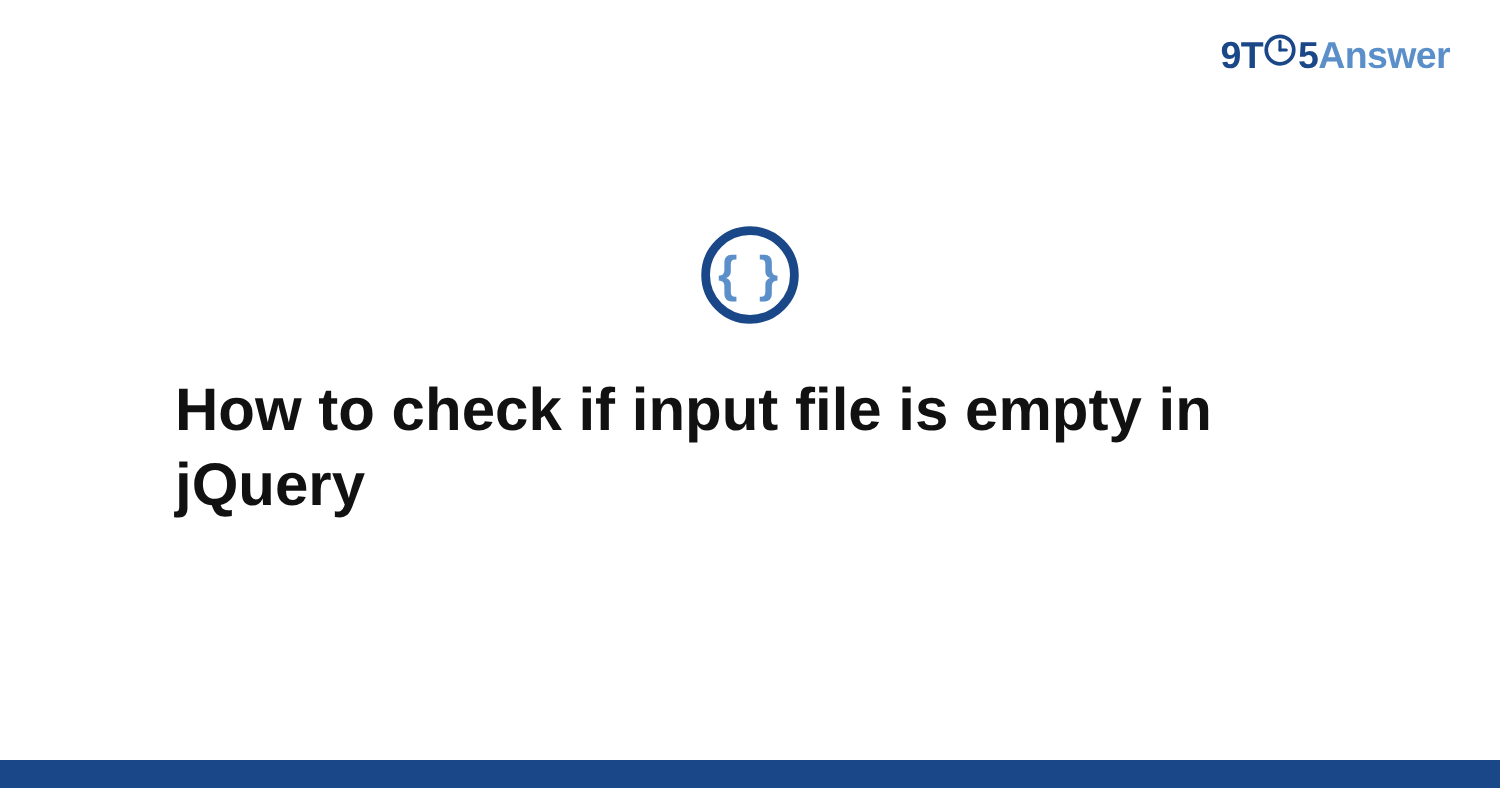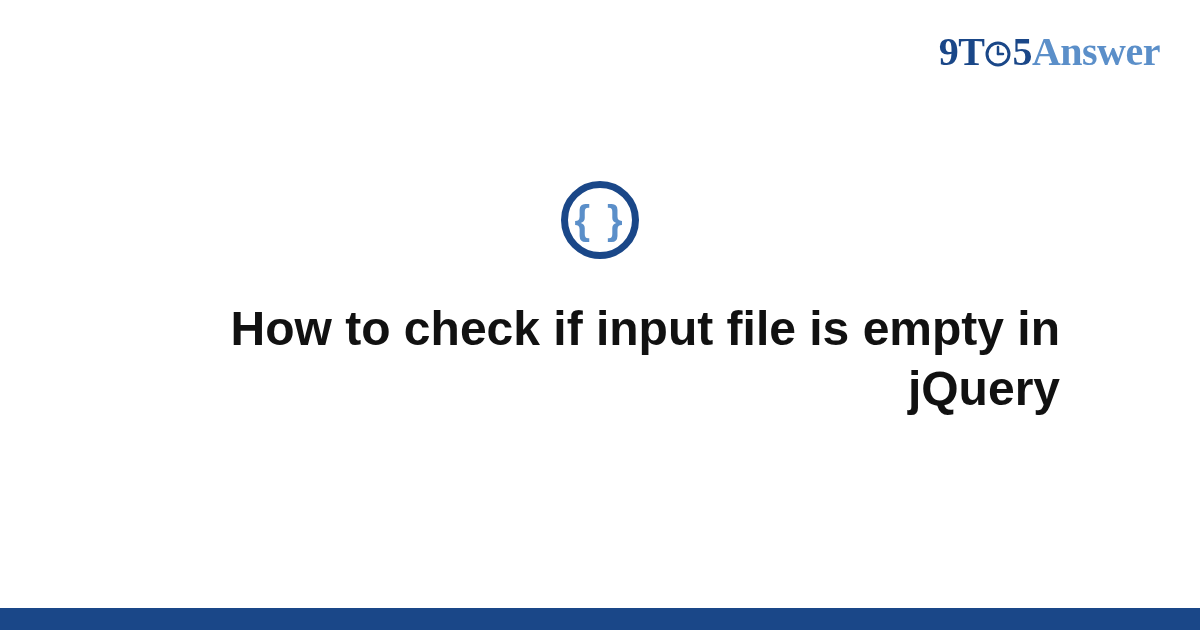--- a/index.html
+++ b/index.html
@@ -12,25 +12,24 @@
       height: 630px;
       background: #ffffff;
       font-family: -apple-system, BlinkMacSystemFont, "Segoe UI", Helvetica, Arial, sans-serif;
       position: relative;
       overflow: hidden;
     }
     .logo {
       position: absolute;
       top: 28px;
       right: 40px;
-      font-size: 40px;
+      font-size: 30px;
       font-weight: 700;
       color: #1a4788;
       letter-spacing: -0.5px;
-      font-family: Liberation Serif, serif;
     }
     .logo .nine {
       color: #1a4788;
     }
     .logo .clock-wrap {
       display: inline-block;
       vertical-align: middle;
       position: relative;
       top: -2px;
       margin: 0 1px;
@@ -69,21 +68,21 @@
       font-weight: 700;
       color: #5b8fc9;
       letter-spacing: 3px;
       font-family: Arial, sans-serif;
       line-height: 1;
     }
     .title {
       font-size: 48px;
       font-weight: 700;
       color: #111111;
-      text-align: right;
+      text-align: left;
       line-height: 1.25;
       max-width: 1000px;
       padding: 0 40px;
     }
     .footer-bar {
       position: absolute;
       bottom: 0;
       left: 0;
       width: 100%;
       height: 22px;

